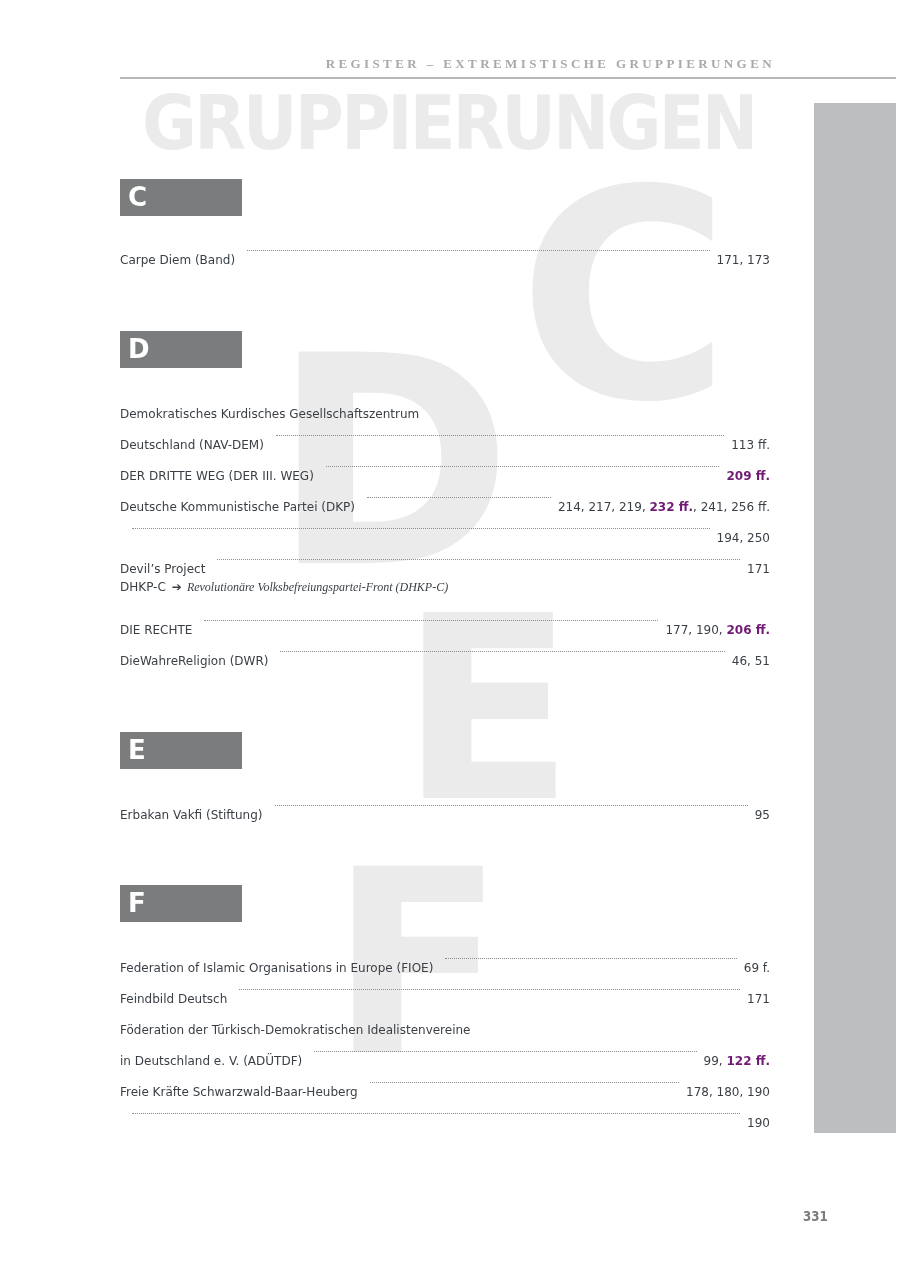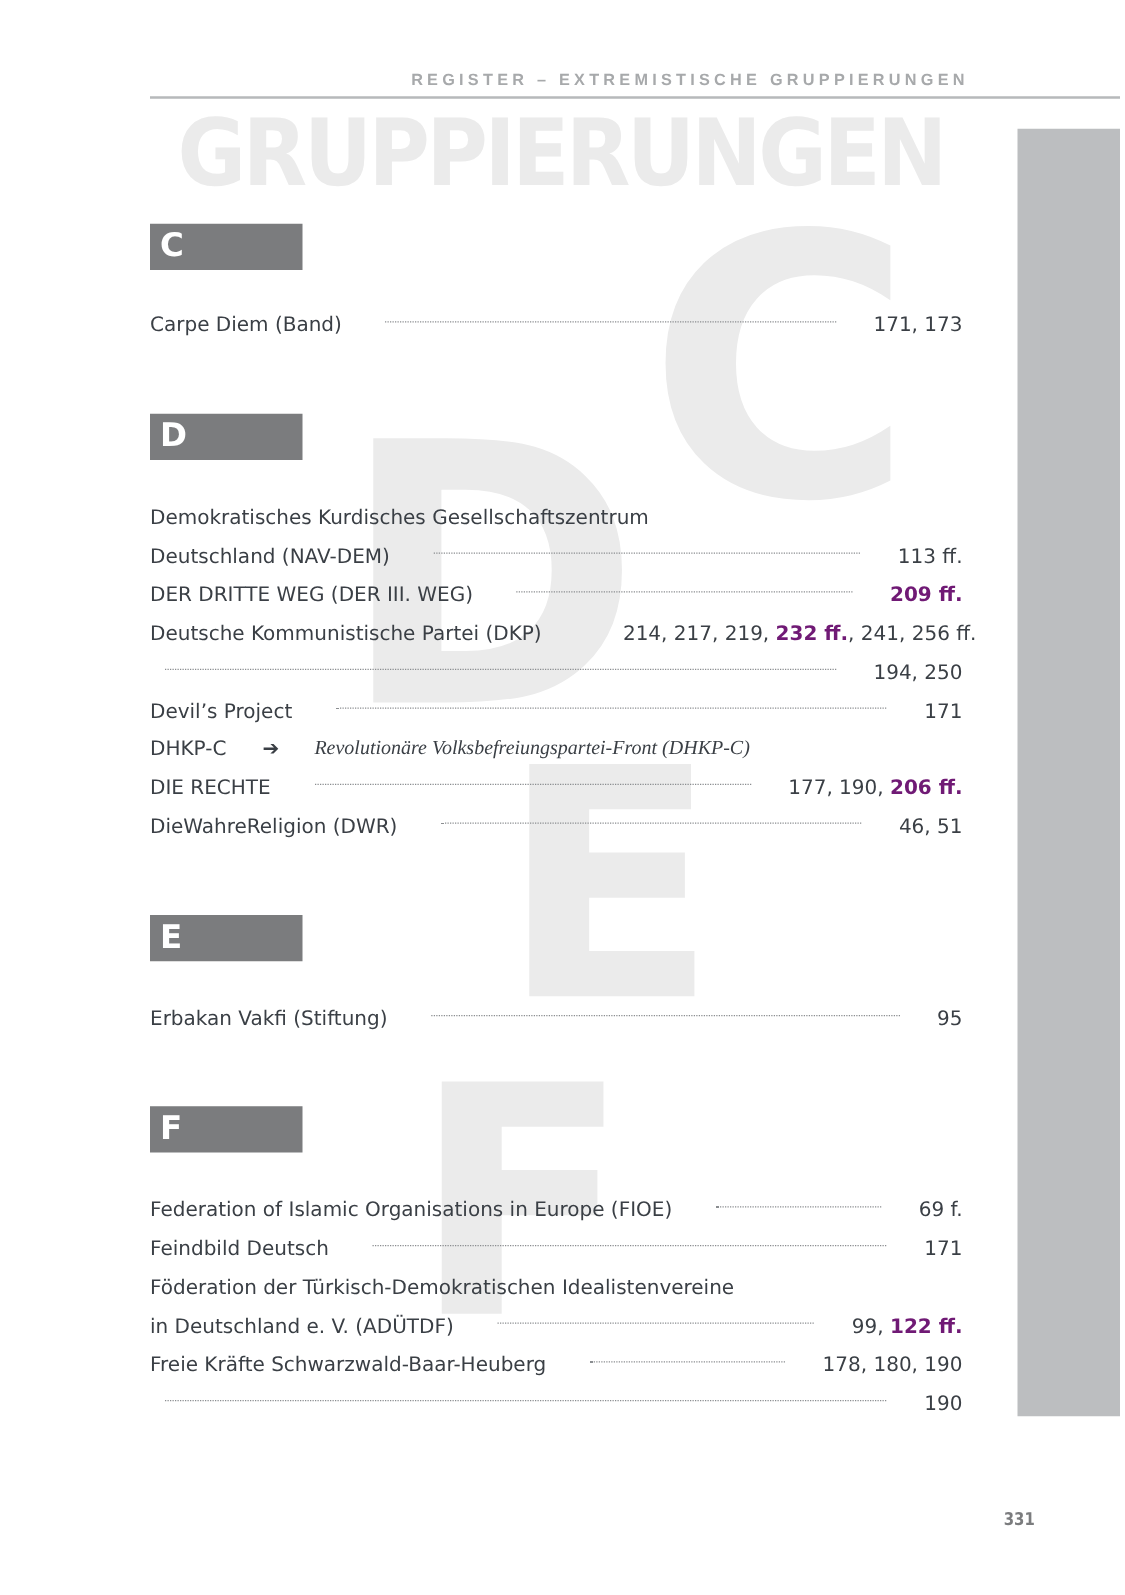--- a/index.html
+++ b/index.html
@@ -14,21 +14,21 @@
       overflow: hidden;
       font-family: "DejaVu Sans", sans-serif;
       color: #3a3f45;
     }
     .running-head {
       position: absolute;
       left: 120px;
       top: 56px;
       width: 655px;
       text-align: right;
-      font-family: Liberation Sans, sans-serif;
+      font-family: Liberation Serif, serif;
       font-weight: bold;
       font-size: 13px;
       letter-spacing: 3.4px;
       color: #a7a9ab;
       white-space: nowrap;
     }
     .head-rule {
       position: absolute;
       left: 120px;
       top: 77px;
@@ -84,26 +84,25 @@
       box-sizing: border-box;
       padding-left: 8px;
     }
 
     .entry {
       position: absolute;
       left: 120px;
       width: 650px;
       height: 22px;
       display: flex;
-      align-items: center;
-      font-size: 16px;
+      align-items: flex-start;
+      font-size: 12px;
       line-height: 22px;
       color: #3a3f45;
       white-space: nowrap;
-      gap: 23px;
     }
     .entry .name { flex: 0 0 auto; }
     .entry .dots {
       flex: 1 1 auto;
       margin: 0 7px 6px 12px;
       border-bottom: 1px dotted #8a8d90;
       height: 1px;
     }
     .entry .pages { flex: 0 0 auto; }
     .entry .pages b { font-weight: bold; color: #701a75; }
@@ -163,21 +162,21 @@
 </div>
 <div class="entry" style="top:527px">
   <span class="dots"></span>
   <span class="pages"><span>194, 250</span></span>
 </div>
 <div class="entry" style="top:558px">
   <span class="name">Devil’s Project</span>
   <span class="dots"></span>
   <span class="pages"><span>171</span></span>
 </div>
-<div class="entry" style="top:588px">
+<div class="entry" style="top:576px">
   <span class="name">DHKP-C</span>
   <span class="arrow">➔</span>
   <span class="italic">Revolutionäre Volksbefreiungspartei-Front (DHKP-C)</span>
 </div>
 <div class="entry" style="top:619px">
   <span class="name">DIE RECHTE</span>
   <span class="dots"></span>
   <span class="pages"><span>177, 190, </span><b>206 ff.</b></span>
 </div>
 <div class="entry" style="top:650px">

